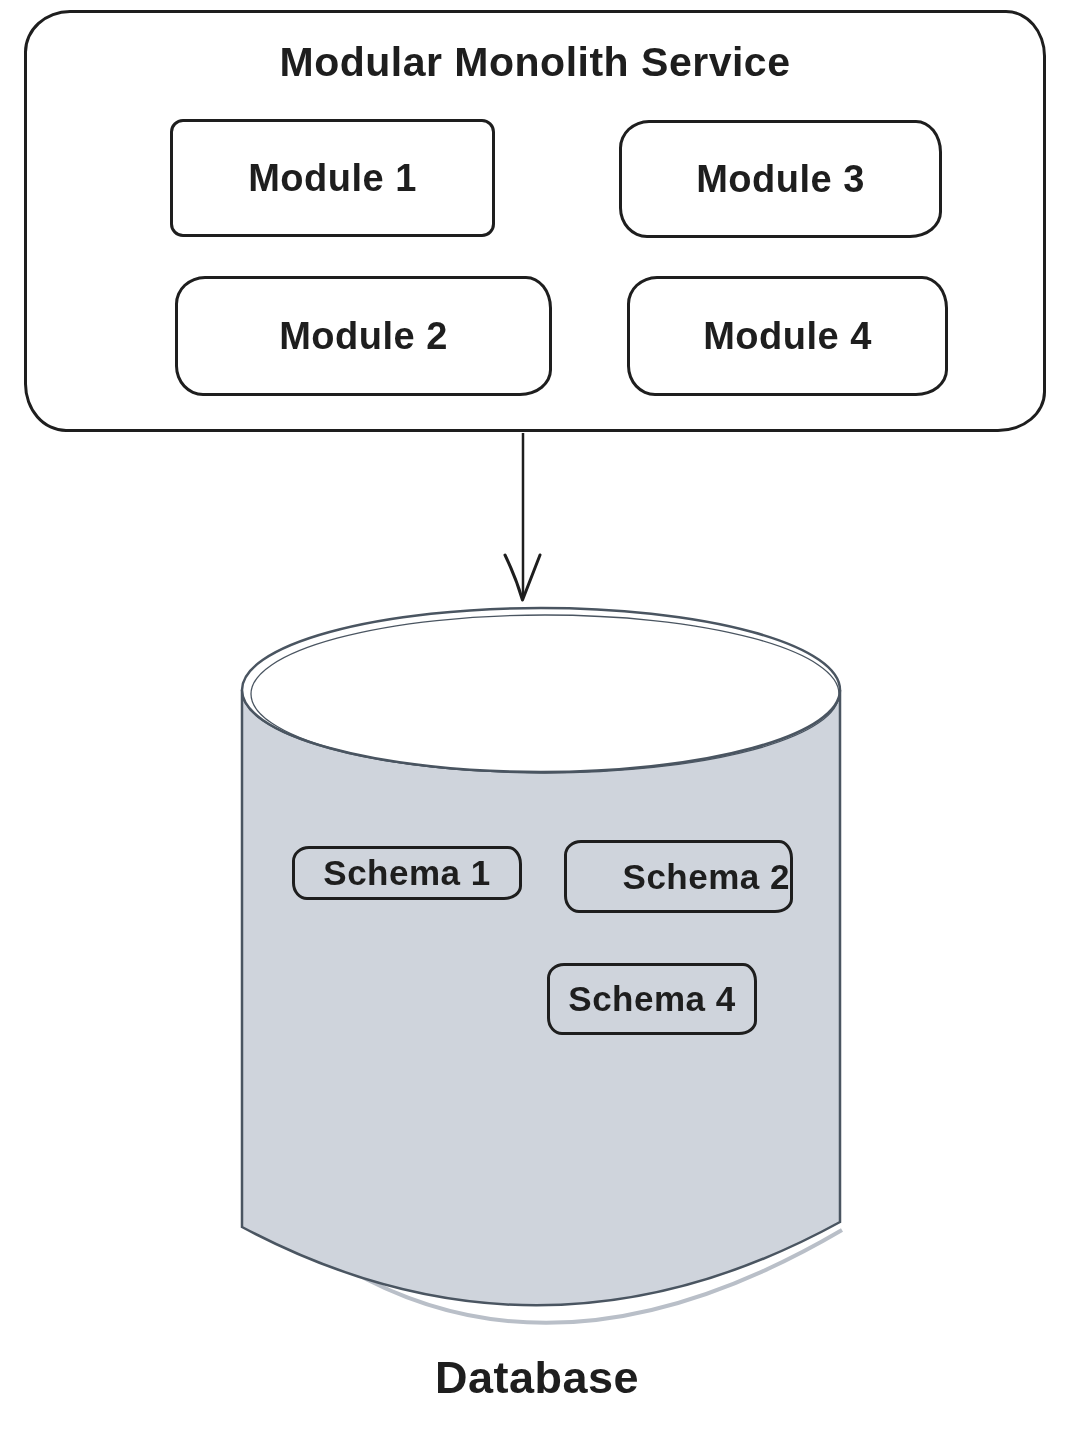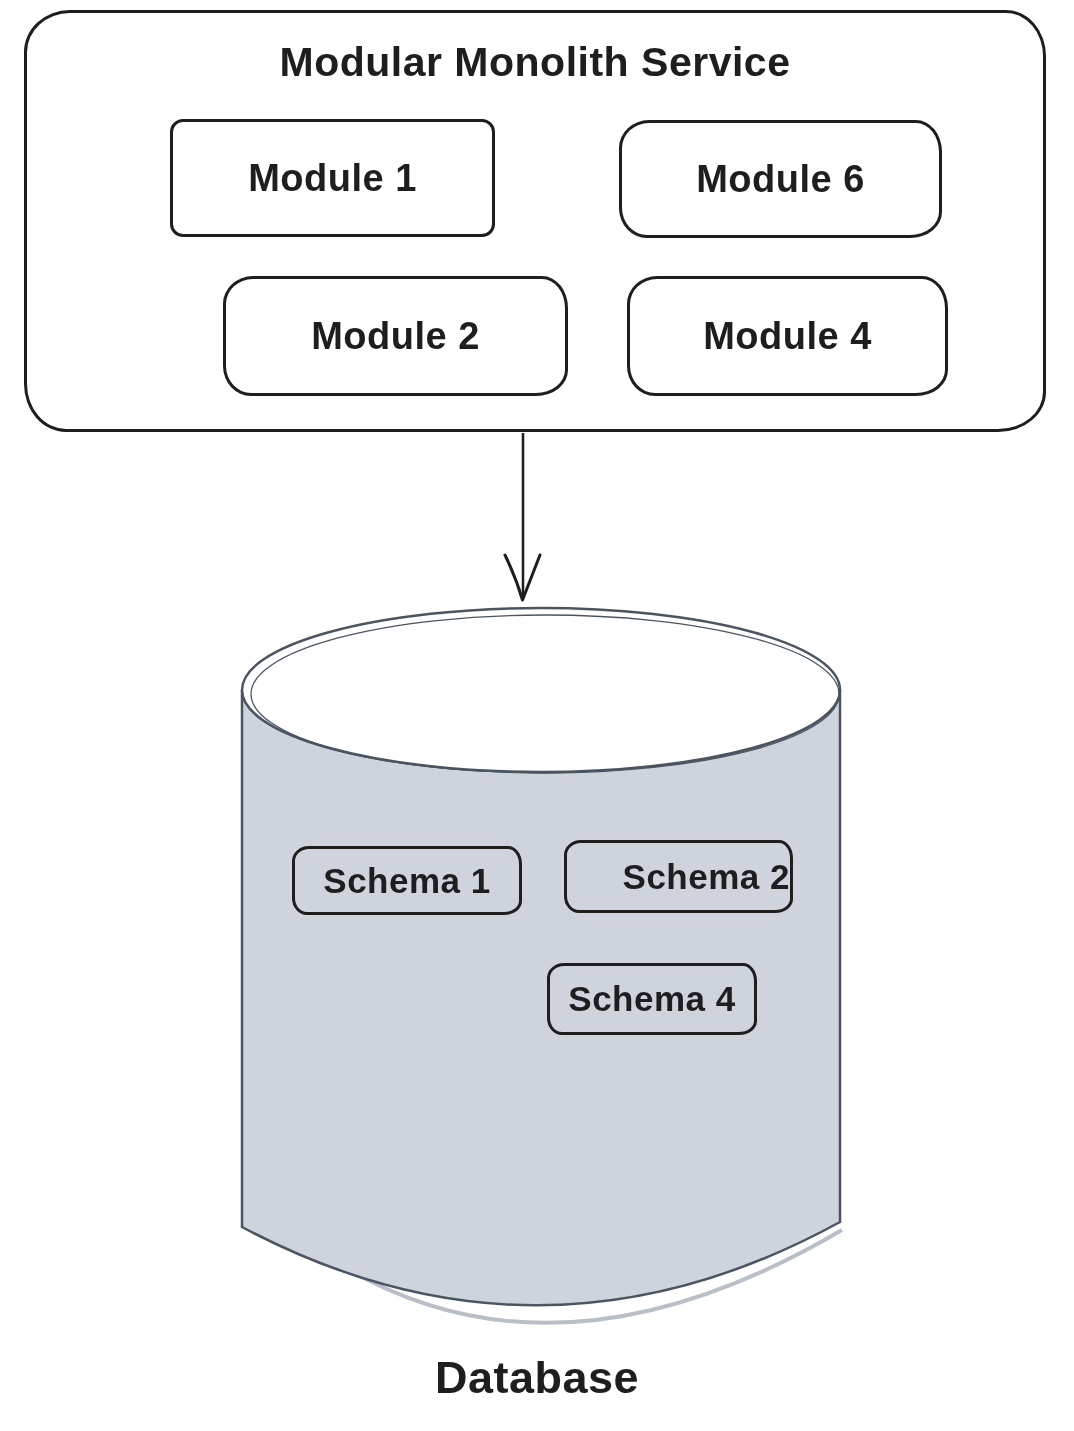--- a/index.html
+++ b/index.html
@@ -54,21 +54,21 @@
     justify-content: center;
   }
   .module-label {
     font-size: 38px;
     font-weight: 600;
     letter-spacing: 0.5px;
     color: var(--ink, #1e1e1e);
   }
   .module-1 { left: 143px; top: 106px; width: 325px; height: 118px; border-radius: 13px; }
   .module-3 { left: 592px; top: 107px; width: 323px; height: 118px; }
-  .module-2 { left: 148px; top: 263px; width: 345px; height: 120px; margin-left: 48px; }
+  .module-2 { left: 148px; top: 263px; width: 377px; height: 120px; }
   .module-4 { left: 600px; top: 263px; width: 321px; height: 120px; text-align: center; }
 
   
   .shape-layer {
     position: absolute;
     left: 0; top: 0;
     width: 1074px; height: 1431px;
   }
   .arrow-stroke { stroke: var(--ink, #1e1e1e); fill: none; }
   .cyl-body   { fill: var(--cylinder-fill, #cfd4dc); stroke: var(--cylinder-stroke, #4a5561); }
@@ -85,21 +85,21 @@
     display: flex;
     align-items: center;
     justify-content: center;
   }
   .schema-label {
     font-size: 35px;
     font-weight: 600;
     letter-spacing: 0.5px;
     color: var(--ink, #1e1e1e);
   }
-  .schema-1 { left: 292px; top: 846px; width: 230px; height: 69px; }
+  .schema-1 { left: 292px; top: 846px; width: 230px; height: 54px; }
   .schema-2 { left: 564px; top: 840px; width: 229px; height: 73px; justify-content: flex-end; }
   .schema-3 { left: 292px; top: 963px; width: 215px; height: 70px; }
   .schema-4 { left: 547px; top: 963px; width: 210px; height: 72px; }
 
   
   .db-label {
     position: absolute;
     left: 0; right: 0; top: 1352px;
     text-align: center;
     font-size: 45px;
@@ -113,21 +113,21 @@
 
 <div class="stage">
 
   <div class="monolith-box">
     <div class="monolith-title">Modular Monolith Service</div>
 
     <div class="module module-1">
       <span class="module-label">Module 1</span>
     </div>
     <div class="module module-3">
-      <span class="module-label">Module 6</span>
+      <span class="module-label">Module 3</span>
     </div>
     <div class="module module-2">
       <span class="module-label">Module 2</span>
     </div>
     <div class="module module-4">
       <span class="module-label">Module 4</span>
     </div>
   </div>
 
   <svg class="shape-layer" viewBox="0 0 1074 1431" xmlns="http://www.w3.org/2000/svg">

